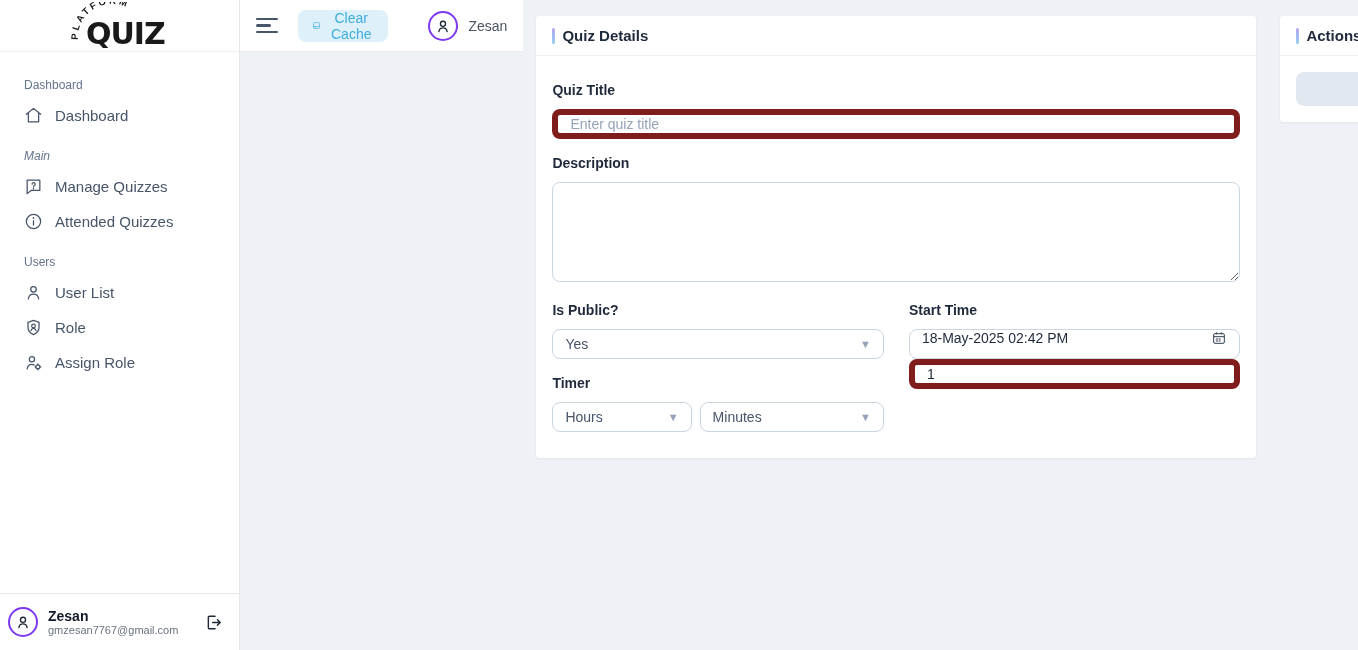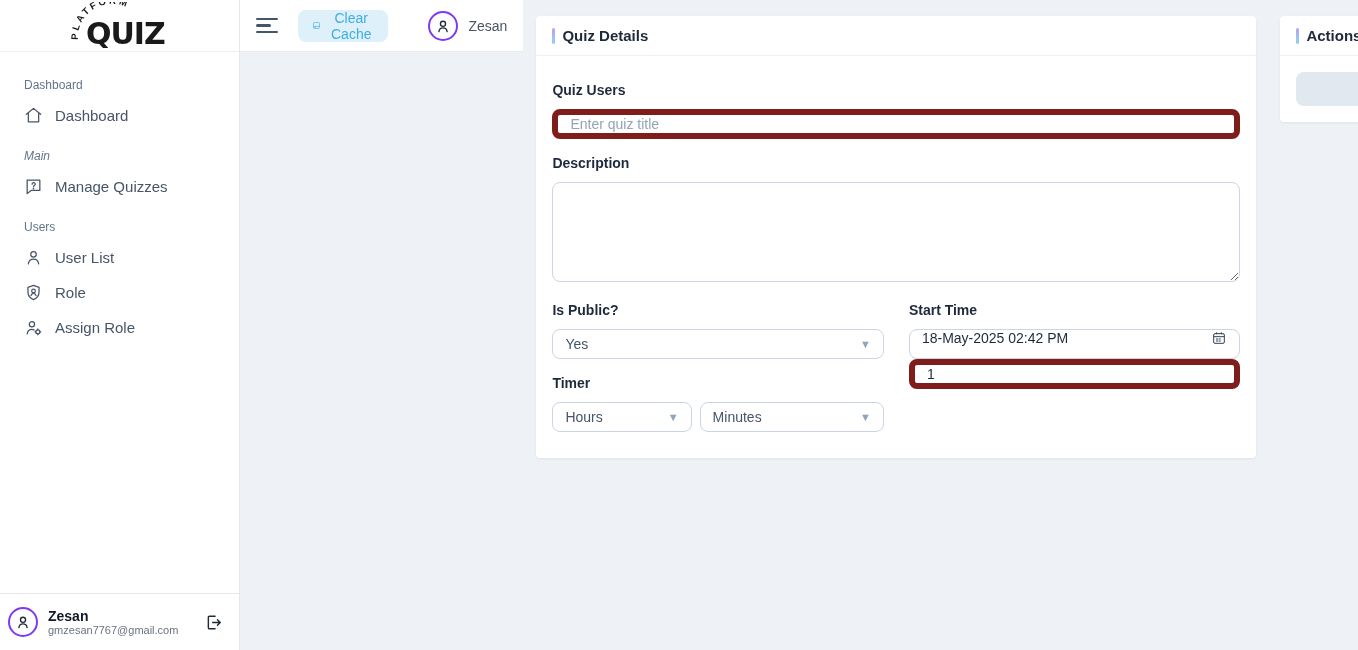--- a/index.html
+++ b/index.html
@@ -138,20 +138,28 @@
 
     <div class="nav-section-label" style="margin-top:16px;font-style:italic;">Main</div>
     <div class="nav-item">
       <svg viewBox="0 0 24 24">
         <path d="M4 4h16v13H9l-5 4z" stroke-linejoin="round"></path>
         <path d="M10.2 9a2 2 0 1 1 2.9 1.8c-.8.4-1.1.9-1.1 1.7" stroke-linecap="round"></path>
         <line x1="12" y1="14.6" x2="12" y2="14.7" stroke-linecap="round" stroke-width="2"></line>
       </svg>
       <span>Manage Quizzes</span>
     </div>
+    <div class="nav-item">
+      <svg viewBox="0 0 24 24">
+        <circle cx="12" cy="12" r="9"></circle>
+        <line x1="12" y1="11" x2="12" y2="16.5" stroke-linecap="round"></line>
+        <line x1="12" y1="7.5" x2="12" y2="7.6" stroke-linecap="round" stroke-width="2.2"></line>
+      </svg>
+      <span>Attended Quizzes</span>
+    </div>
 
     <div class="nav-section-label" style="margin-top:16px;">Users</div>
     <div class="nav-item">
       <svg viewBox="0 0 24 24">
         <circle cx="12" cy="8" r="3.5"></circle>
           <path d="M5.5 20c.6-4 3.2-6 6.5-6s5.9 2 6.5 6" stroke-linecap="round"></path>
       </svg>
       <span>User List</span>
     </div>
     <div class="nav-item">
@@ -222,21 +230,21 @@
 
   <div class="content">
 
     <section class="card quiz-card">
       <div class="card-header">
         <div class="accent-bar"></div>
         <div class="card-title">Quiz Details</div>
       </div>
       <div class="quiz-card-body">
 
-        <label class="field-label">Quiz Users</label>
+        <label class="field-label">Quiz Title</label>
         <input class="text-input" type="text" placeholder="Enter quiz title" style="">
 
         <label class="field-label">Description</label>
         <textarea class="desc" style=""></textarea>
 
         <div class="grid-2">
           <div>
             <label class="field-label">Is Public?</label>
             <div class="select-box">
               <span>Yes</span>

